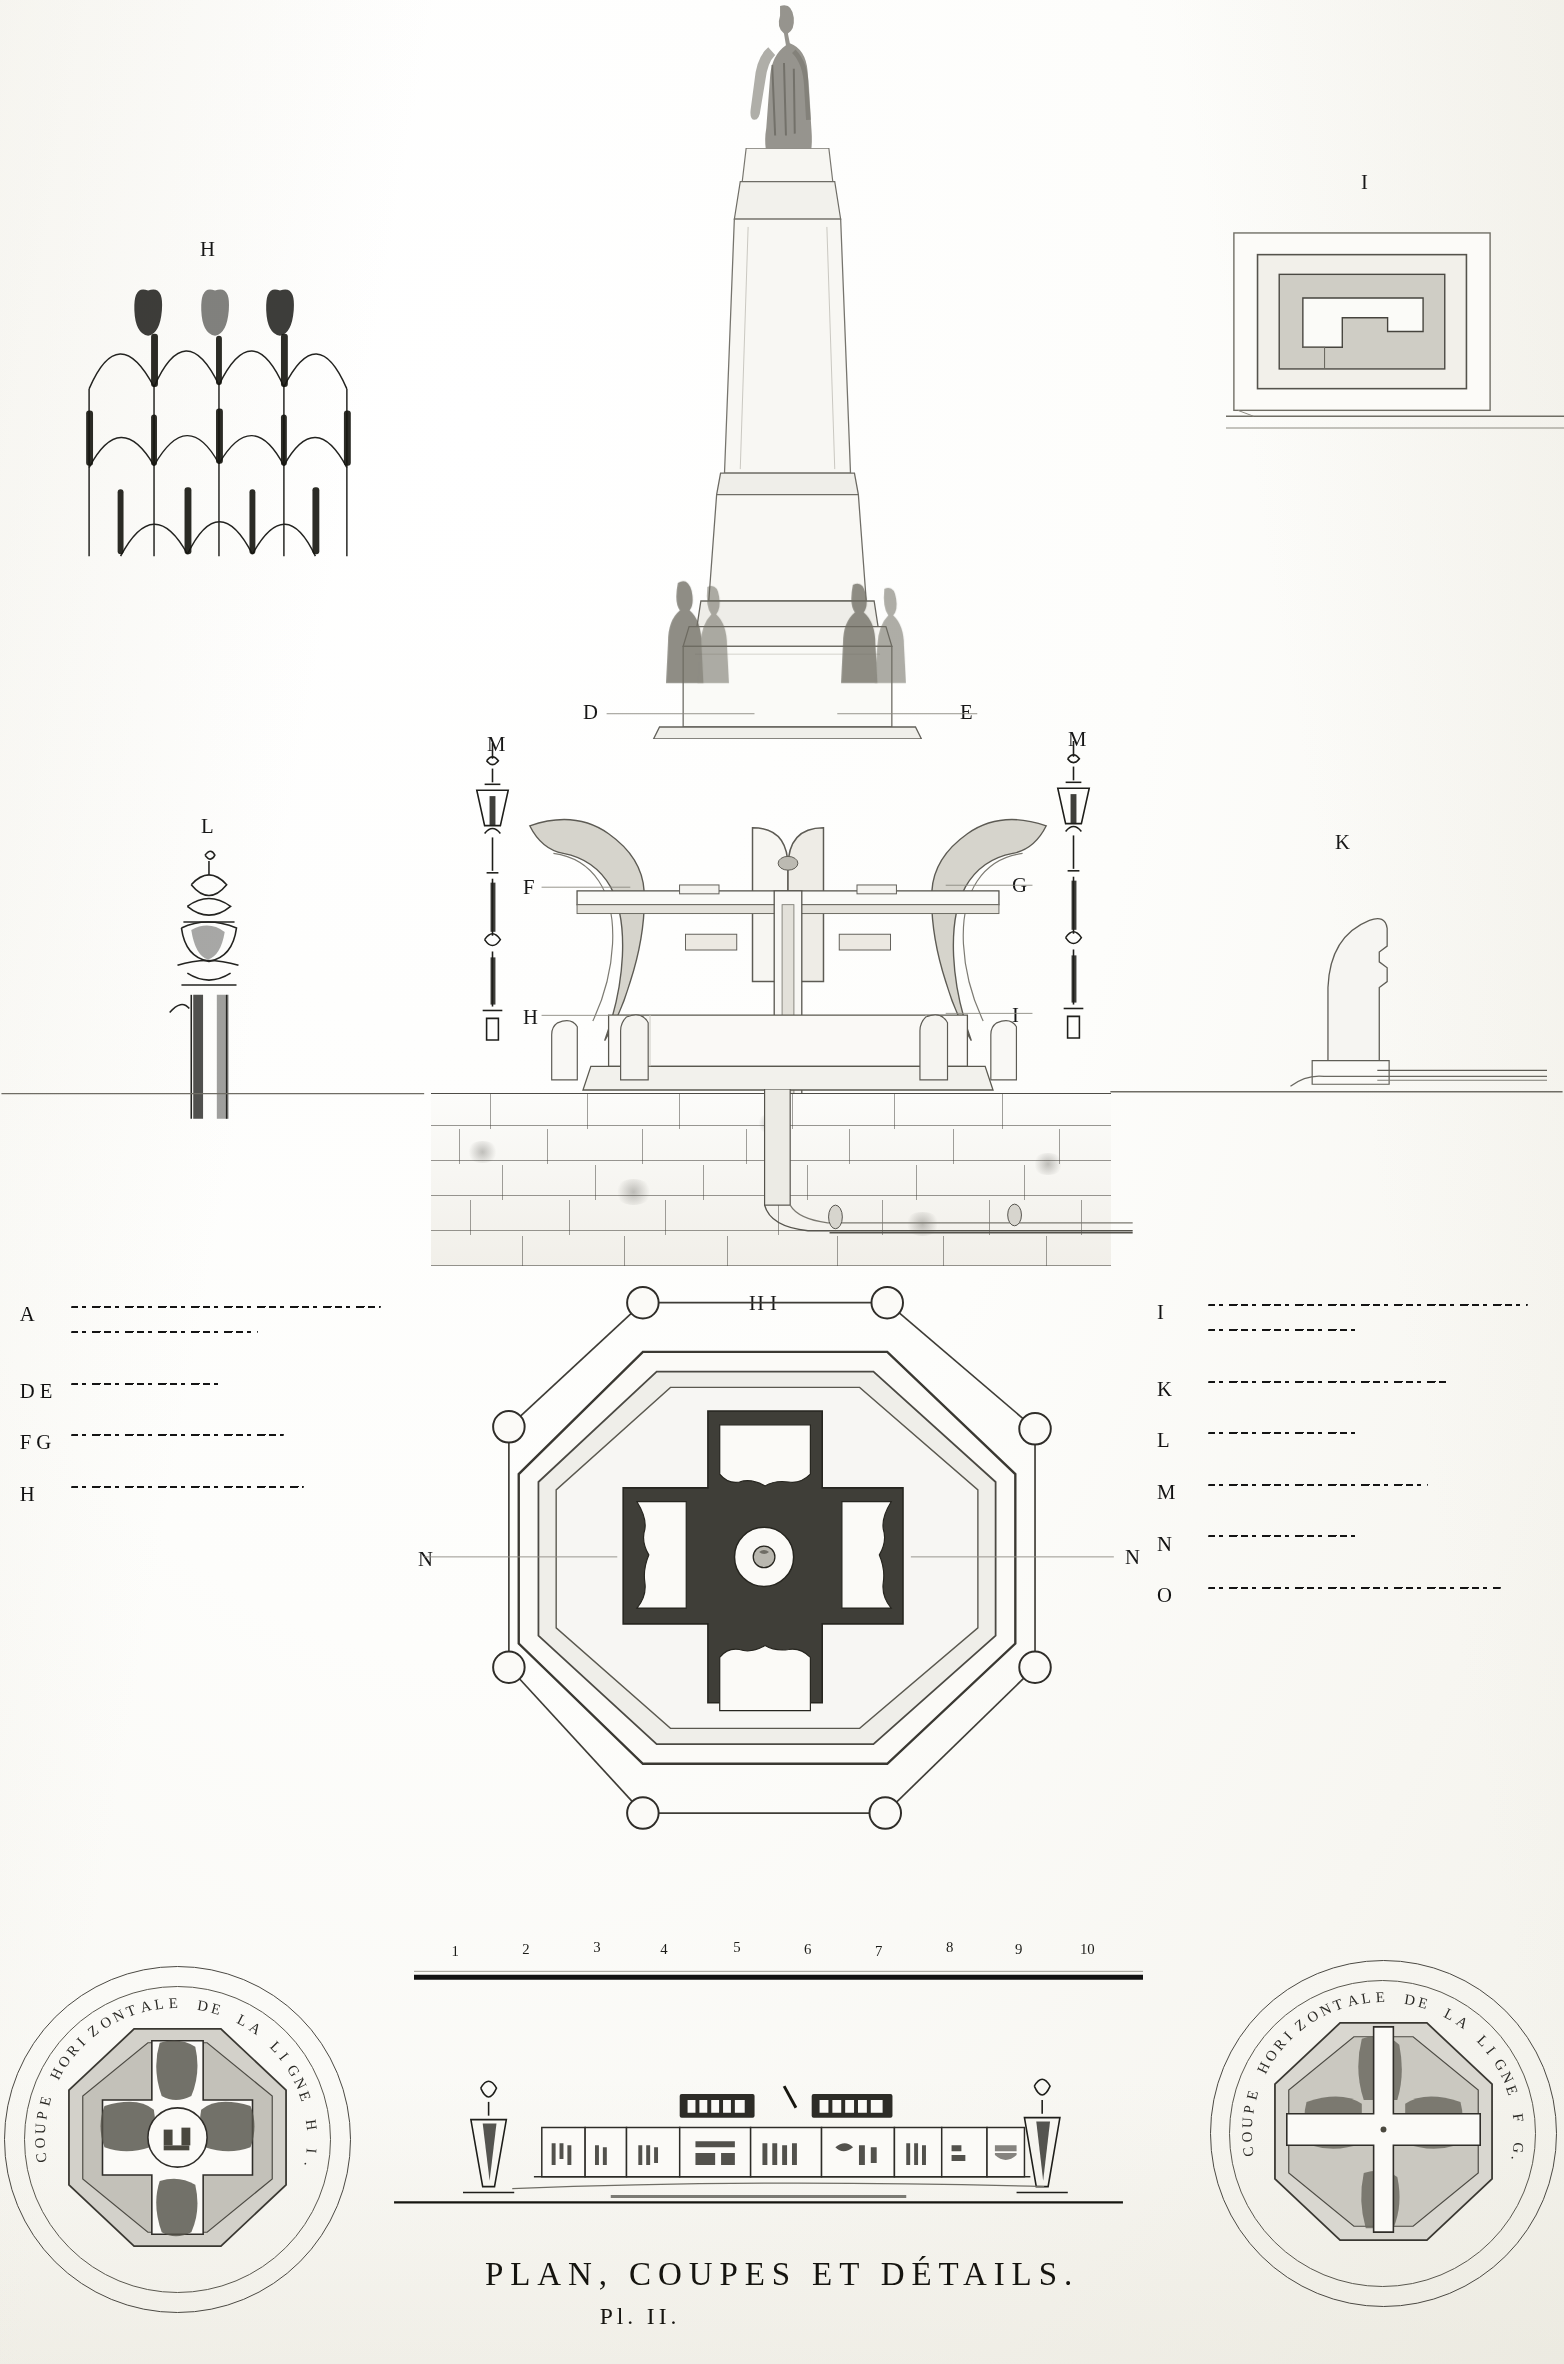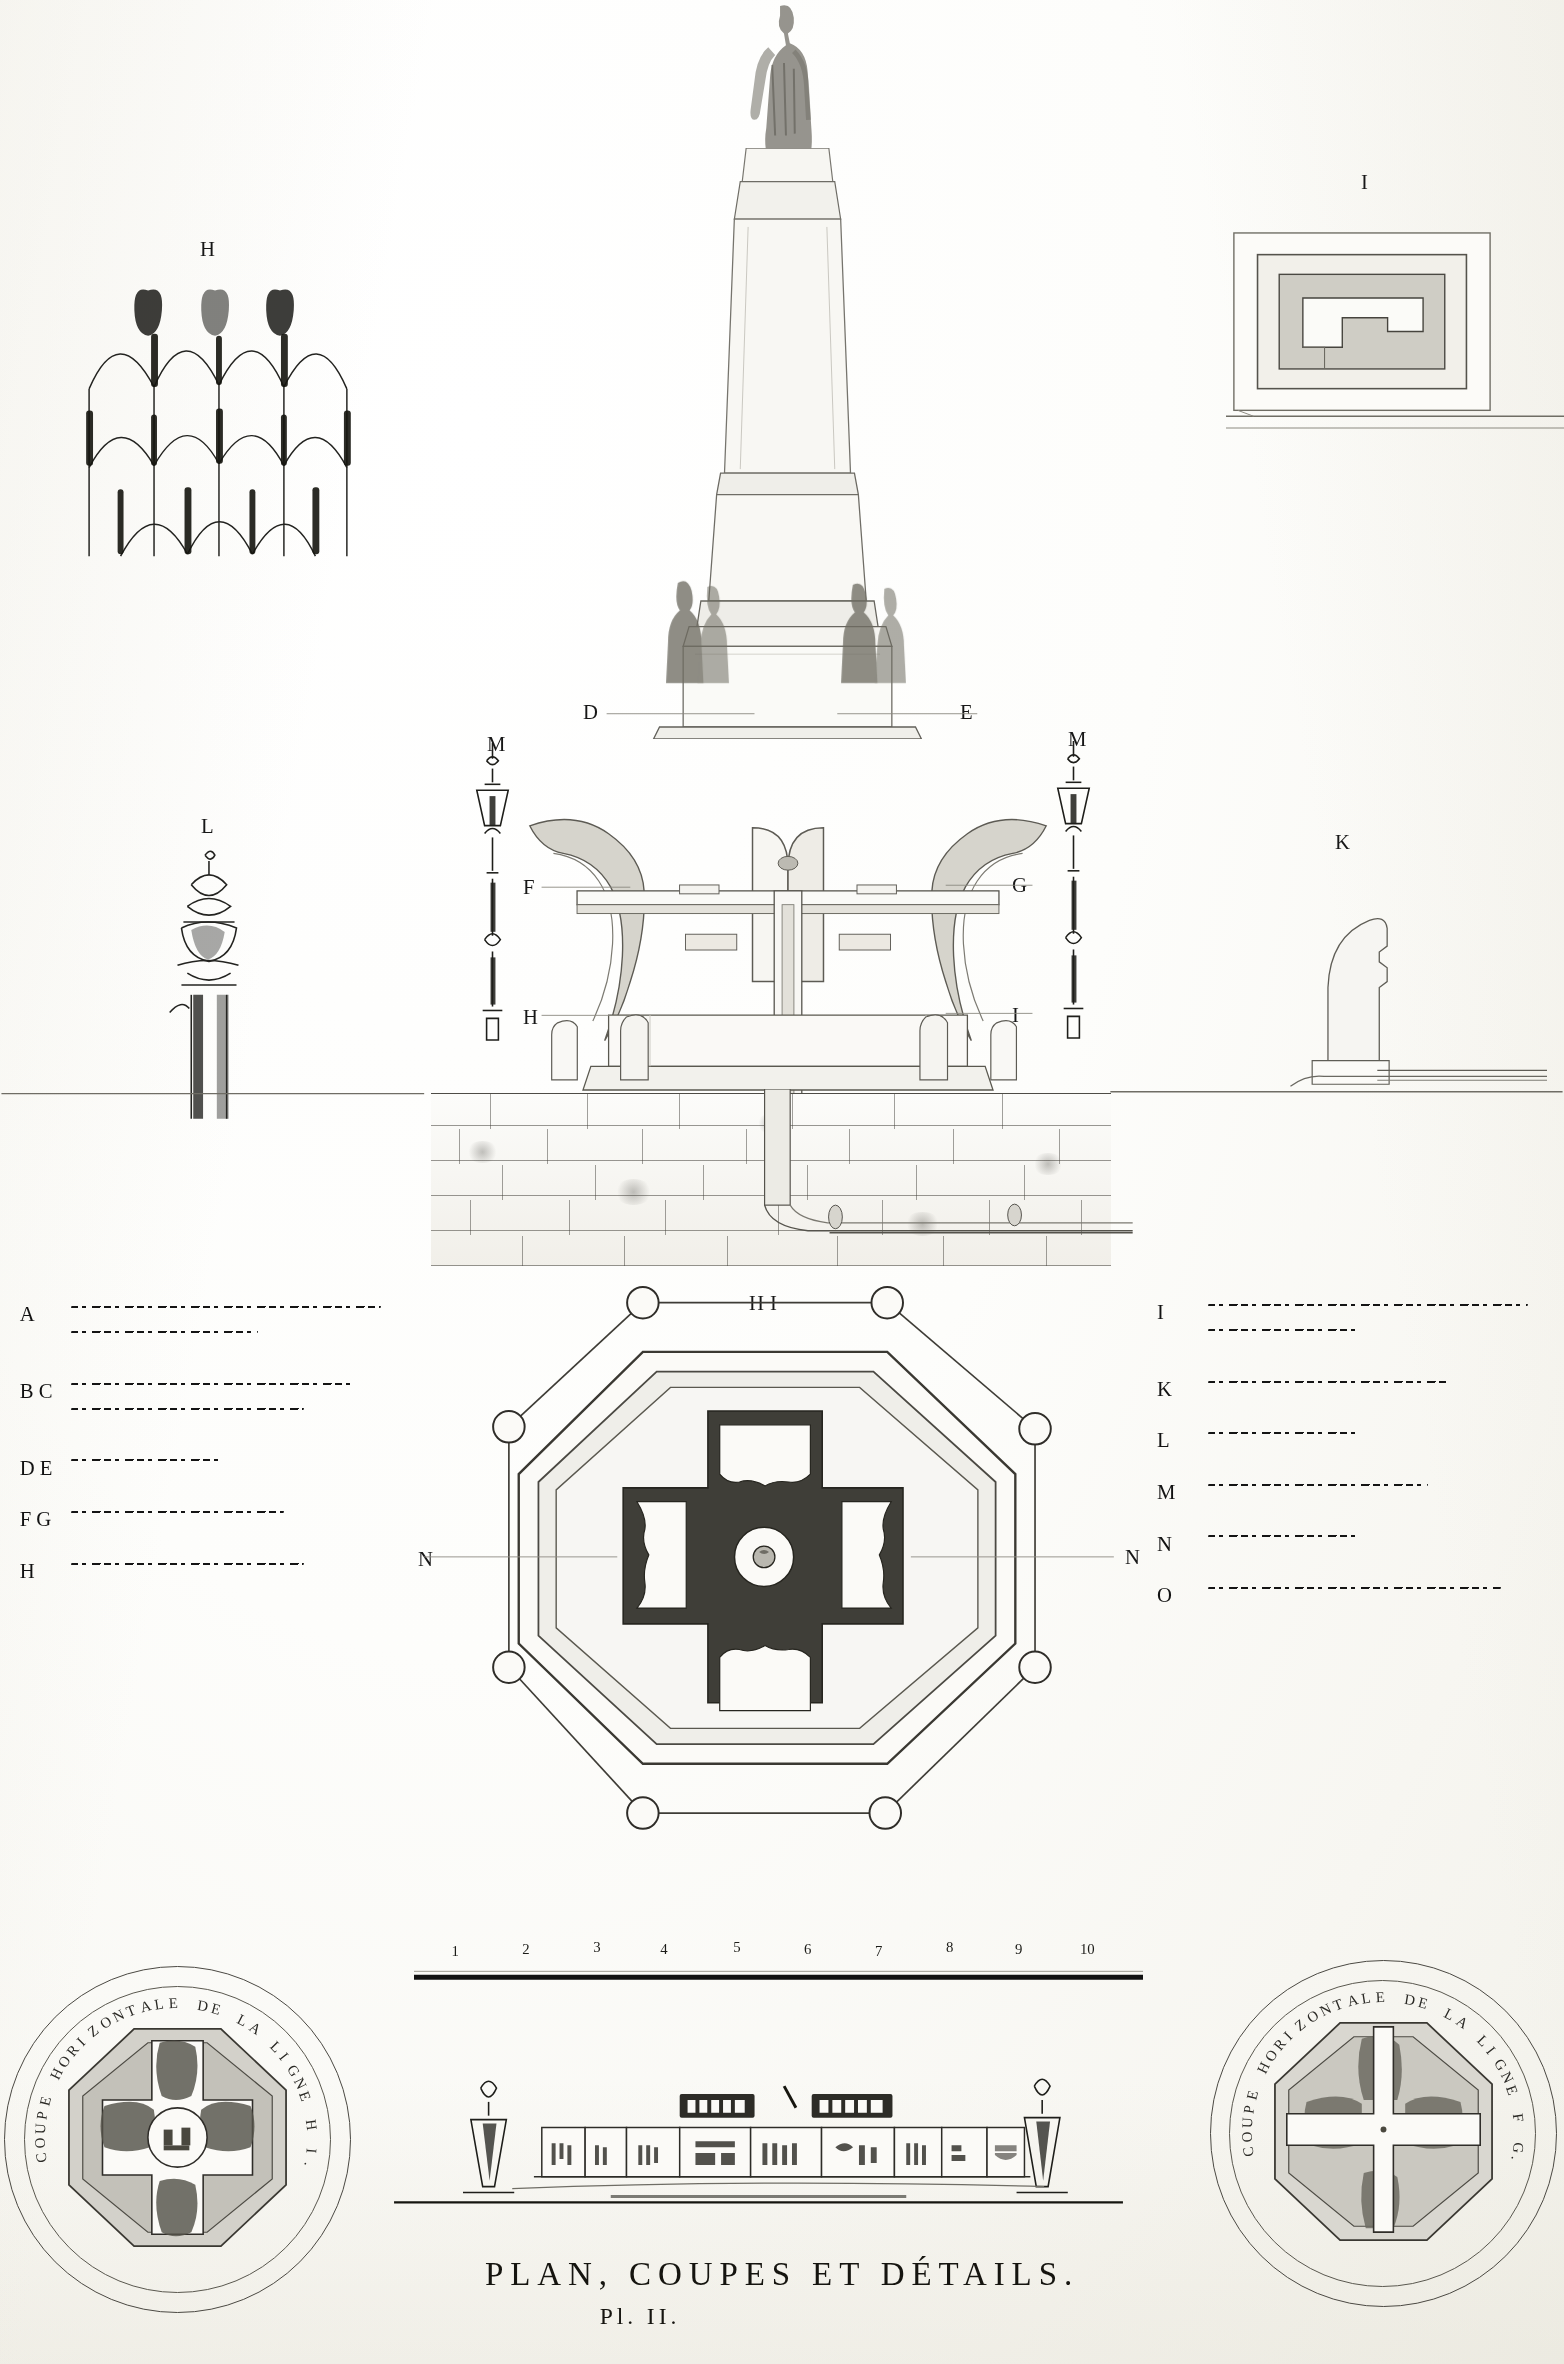--- a/index.html
+++ b/index.html
@@ -333,27 +333,20 @@
       <path d="M528 328 H440"></path>
   </g>
 </svg>
 
 <div class="legend" style="left:19.7px;top:1300px;width:374px;">
     <div class="leg-row">
       <div class="leg-key">A</div>
       <div class="leg-txt">
         <i class="w1"></i>
         <i class="w2"></i>
-      </div>
-    </div>
-    <div class="leg-row">
-      <div class="leg-key">B C</div>
-      <div class="leg-txt">
-        <i class="w3"></i>
-        <i class="w4"></i>
       </div>
     </div>
     <div class="leg-row">
       <div class="leg-key">D E</div>
       <div class="leg-txt">
         <i class="w5"></i>
       </div>
     </div>
     <div class="leg-row">
       <div class="leg-key">F G</div>

